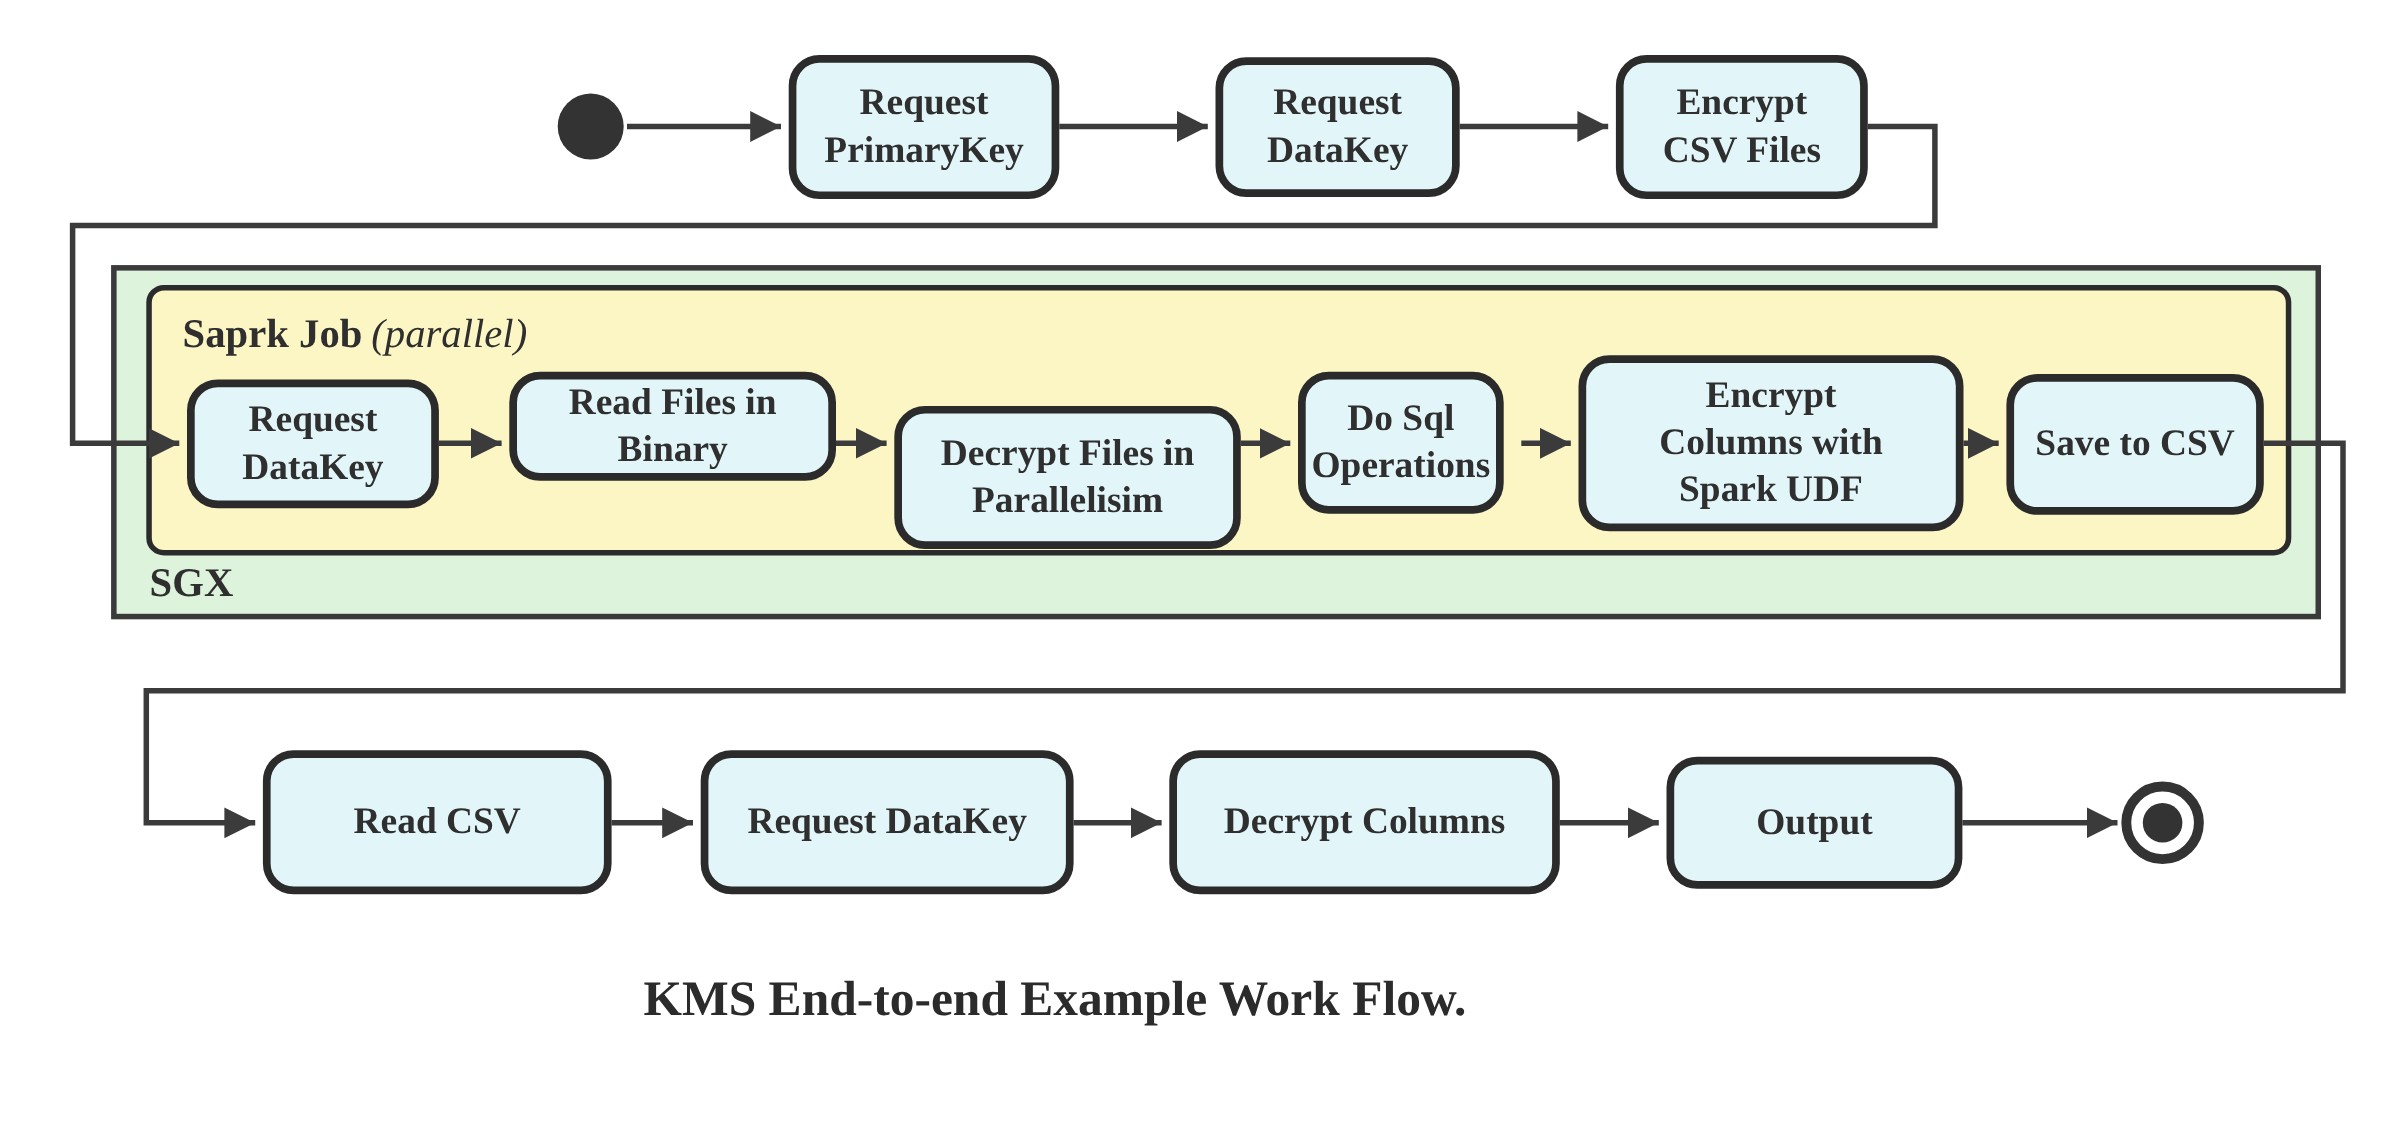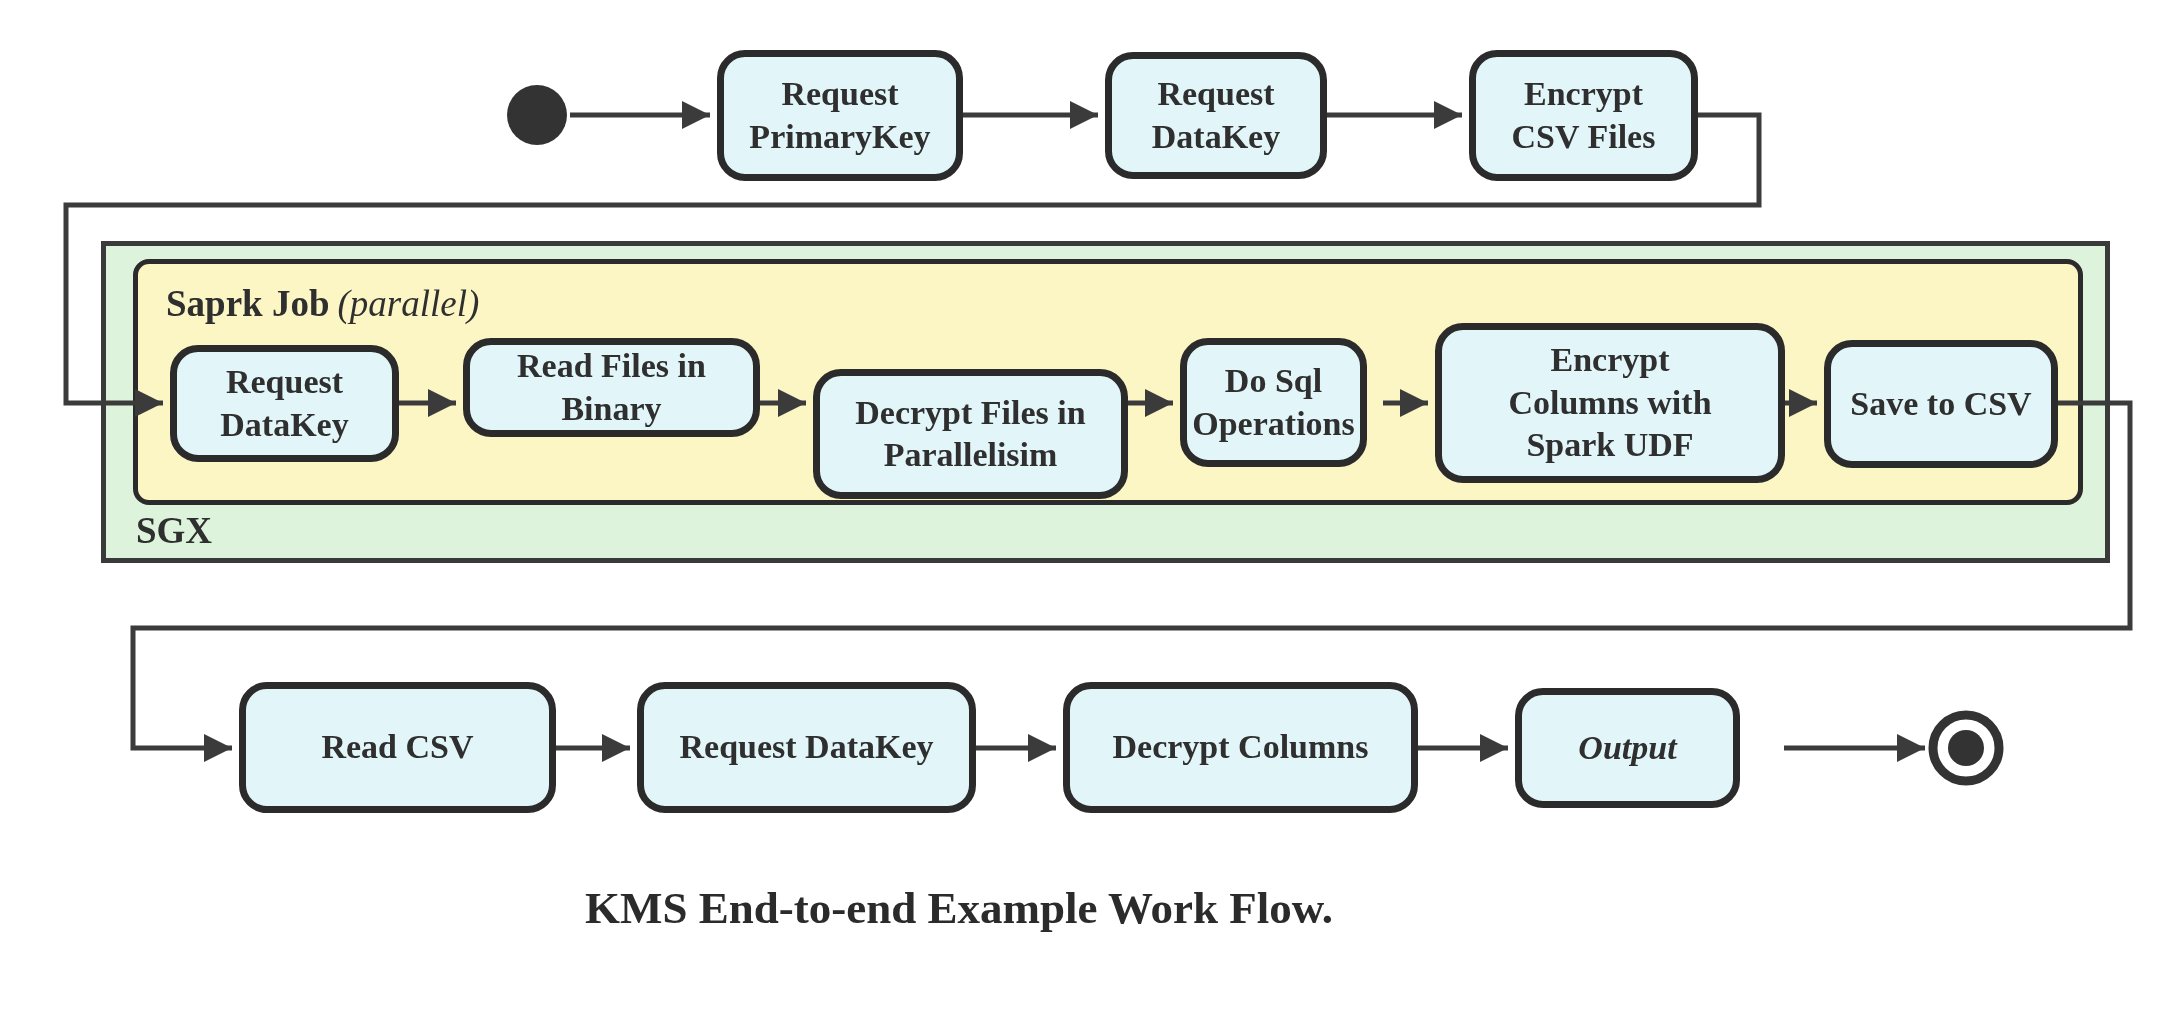--- a/index.html
+++ b/index.html
@@ -116,17 +116,17 @@
   <div class="node" style="left:1180px;top:338px;width:187px;height:129px;">Do Sql
 Operations</div>
   <div class="node" style="left:1435px;top:323px;width:350px;height:160px;">Encrypt
 Columns with
 Spark UDF</div>
   <div class="node" style="left:1824px;top:340px;width:234px;height:128px;">Save to CSV</div>
 
   <div class="node" style="left:239px;top:682px;width:317px;height:131px;">Read CSV</div>
   <div class="node" style="left:637px;top:682px;width:339px;height:131px;">Request DataKey</div>
   <div class="node" style="left:1063px;top:682px;width:355px;height:131px;">Decrypt Columns</div>
-  <div class="node" style="left:1515px;top:688px;width:225px;height:120px;font-style:italic;">Output</div>
+  <div class="node" style="left:1515px;top:688px;width:269px;height:120px;">Output</div>
 
   <div class="caption">KMS End-to-end Example Work Flow.</div>
 
 </div>
 
 </body></html>

